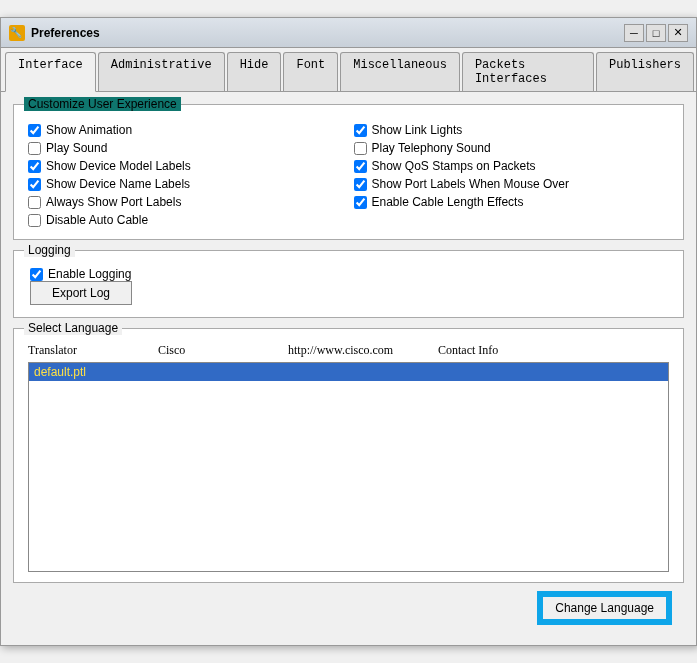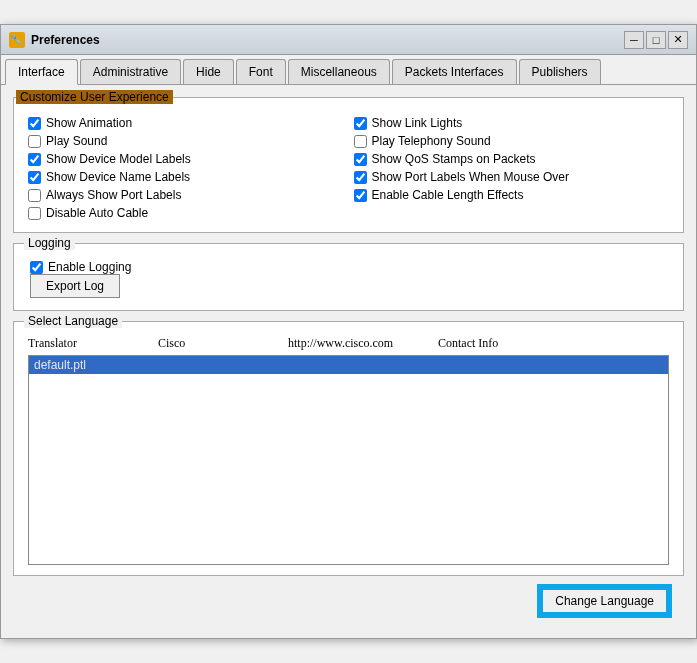--- a/index.html
+++ b/index.html
@@ -75,20 +75,21 @@
     .tab {
       padding: 5px 12px;
       border: 1px solid #999;
       border-bottom: none;
       background: #e0e0e0;
       cursor: pointer;
       margin-right: 2px;
       font-size: 12px;
       border-radius: 3px 3px 0 0;
       color: #000;
+      font-family: Liberation Mono, monospace;
     }
     .tab.active {
       background: #f0f0f0;
       border-bottom: 1px solid #f0f0f0;
       margin-bottom: -1px;
       z-index: 1;
       font-weight: normal;
     }
 
     
@@ -101,22 +102,22 @@
     .section {
       border: 1px solid #aaa;
       background: #fff;
       padding: 12px 14px;
       margin-bottom: 10px;
       position: relative;
     }
     .section-title {
       position: absolute;
       top: -8px;
-      left: 2px;
-      background: #a16207;
+      left: 10px;
+      background: #0f766e;
       padding: 0 4px;
       font-size: 12px;
       color: #000;
     }
 
     .checkboxes-grid {
       display: grid;
       grid-template-columns: 1fr 1fr;
       gap: 4px 10px;
       margin-top: 6px;
@@ -154,21 +155,21 @@
       display: flex;
       flex-direction: column;
       margin-top: 4px;
     }
     .export-btn {
       padding: 4px 14px;
       background: #f0f0f0;
       border: 1px solid #888;
       cursor: pointer;
       font-size: 12px;
-      width: 90px;
+      width: 102px;
     }
 
     
     .language-section {
       border: 1px solid #aaa;
       background: #fff;
       padding: 10px 14px;
       margin-bottom: 4px;
       position: relative;
     }
@@ -194,21 +195,21 @@
       background: #fff;
       overflow-y: auto;
       font-size: 12px;
     }
     .lang-item {
       padding: 2px 5px;
       cursor: pointer;
     }
     .lang-item.selected {
       background: #316ac5;
-      color: #e5e5e5;
+      color: #fde047;
     }
 
     .bottom-bar {
       display: flex;
       justify-content: flex-end;
       padding: 4px 12px 8px;
     }
     .change-lang-btn {
       padding: 4px 12px;
       background: #f0f0f0;

